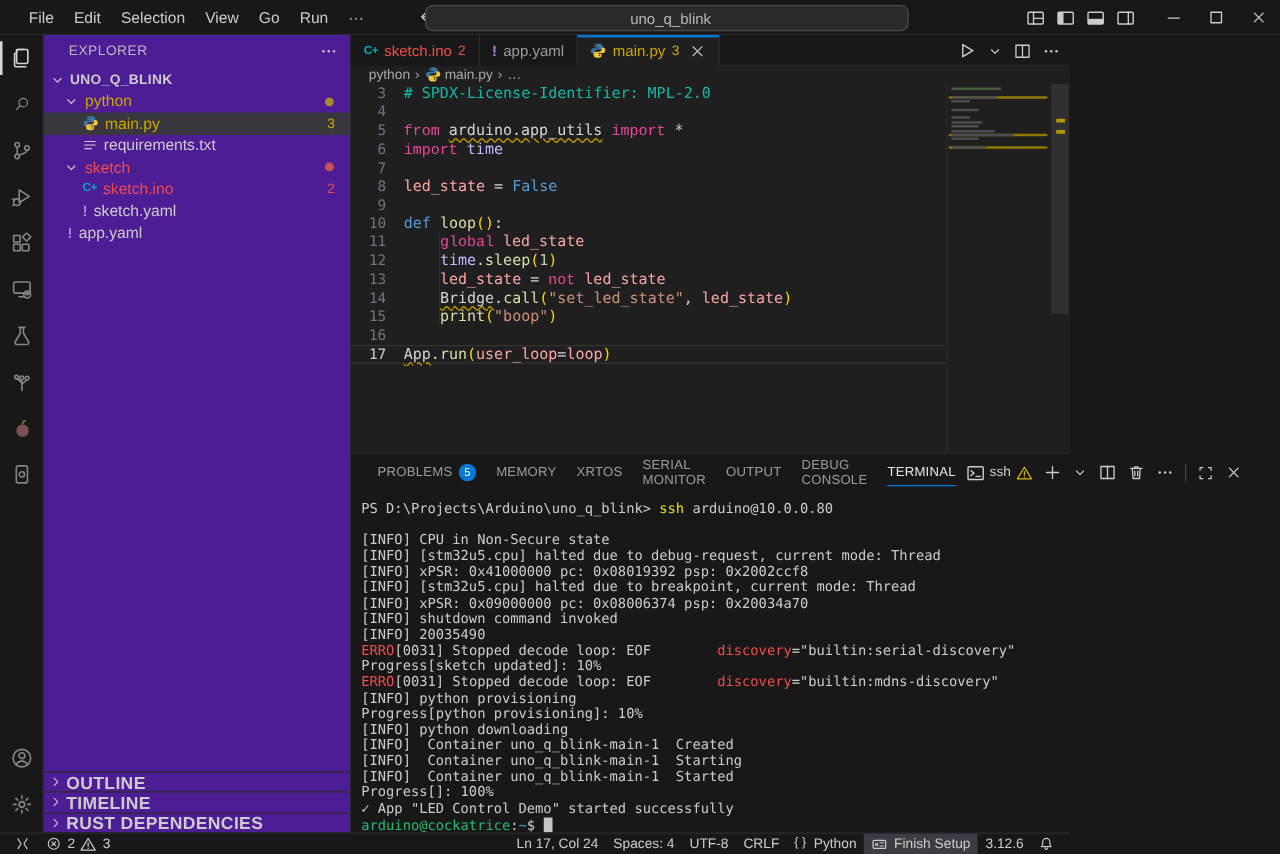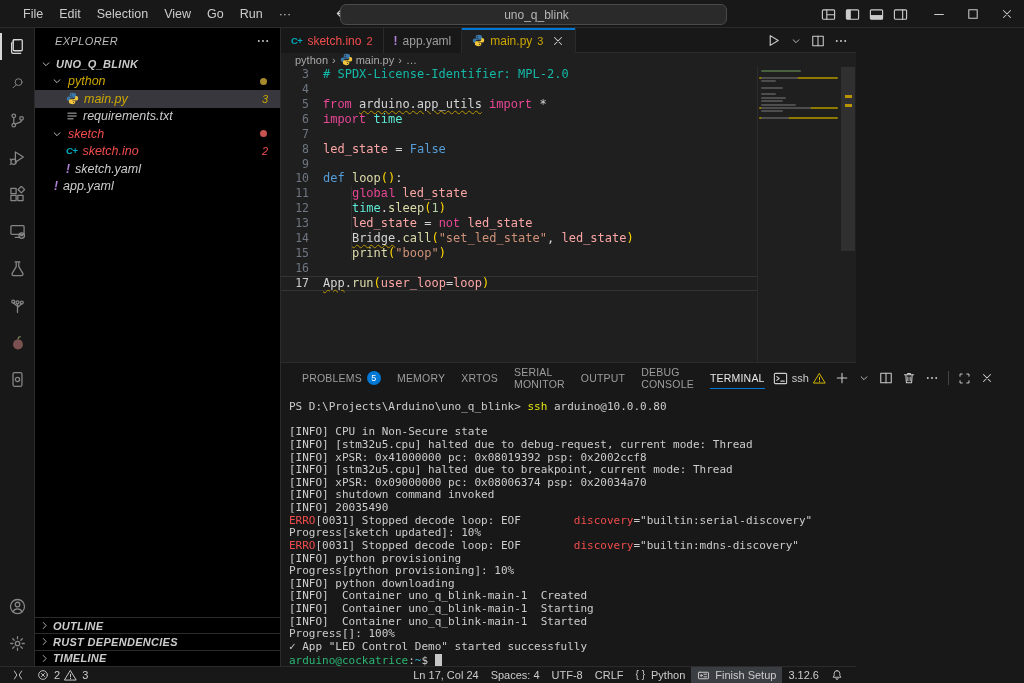--- a/index.html
+++ b/index.html
@@ -25,37 +25,37 @@
   
   .activitybar { position:absolute; left:0; top:28px; width:35px; bottom:17px; background:#181818;
     border-right:1px solid #2B2B2B; display:flex; flex-direction:column; }
   .ab-item { width:35px; height:37px; display:flex; align-items:center; justify-content:center;
     color:#868686; position:relative; }
   .ab-item.active { color:#D7D7D7; }
   .ab-item.active::before { content:""; position:absolute; left:0; top:5px; bottom:5px; width:2px; background:#D7D7D7; }
   .ab-bottom { margin-top:auto; margin-bottom:4px; }
 
   
-  .sidebar { position:absolute; left:35px; top:28px; width:246px; bottom:17px; background:#000000;
-    border-right:1px solid #2B2B2B;font-style:italic; }
+  .sidebar { position:absolute; left:35px; top:28px; width:246px; bottom:17px; background:#4c1d95;
+    border-right:1px solid #2B2B2B; }
   .sb-header { height:26px; display:flex; align-items:center; padding:0 10px 0 20px; }
   .sb-title { font-size:11px; color:#BBBBBB; letter-spacing:.4px; flex:1; }
   .tree { position:absolute; left:0; right:0; top:27px; }
   .trow { height:17.5px; display:flex; align-items:center; font-size:12.5px; color:#CCCCCC; position:relative; }
   .trow.selected { background:#37373D; }
   .trow .lbl { margin-left:5px; white-space:nowrap; }
   .trow .badge { position:absolute; right:12px; font-size:11px; }
   .dotbadge { width:7px; height:7px; border-radius:50%; position:absolute; right:13px; }
   .c-warning { color:#CCA700; }
   .c-error { color:#F14C4C; }
   .root-row .lbl { font-weight:bold; font-size:11px; letter-spacing:.3px; margin-left:4px; }
   .chev { color:#CCCCCC; display:inline-flex; }
   .sb-sections { position:absolute; left:0; right:0; bottom:0; }
   .sec-row { height:16.4px; border-top:1px solid #2B2B2B; display:flex; align-items:center;
-    padding-left:4px; font-size:11px; font-weight:bold; color:#CCCCCC; letter-spacing:.3px; gap:3px; }
+    padding-left:4px; font-size:14px; font-weight:bold; color:#CCCCCC; letter-spacing:.3px; gap:3px; }
 
   
   .editor-region { position:absolute; left:281px; right:0; top:28px; bottom:17px; background:#1F1F1F; }
   .tabbar { position:absolute; left:0; right:0; top:0; height:25px; background:#181818;
     border-bottom:1px solid #2B2B2B; display:flex; }
   .tab { height:25px; display:flex; align-items:center; gap:5px; padding:0 10px; font-size:12px;
     color:#9D9D9D; border-right:1px solid #2B2B2B; background:#181818; position:relative; }
   .tab.active { background:#1F1F1F; color:#CCCCCC; }
   .tab.active::before { content:""; position:absolute; left:0; right:0; top:0; height:1.5px; background:#0078D4; }
   .tab.active::after { content:""; position:absolute; left:0; right:0; bottom:-1px; height:1px; background:#1F1F1F; }
@@ -68,21 +68,21 @@
   
   .code-wrap { position:absolute; left:0; right:0; top:38px; height:296px; background:#1F1F1F; overflow:hidden; }
   .code-lines { position:absolute; left:0; top:1px; right:99px; }
   .crow { height:14.93px; line-height:14.93px; display:flex; font-family:"DejaVu Sans Mono", monospace; font-size:12px; }
   .crow.cur { box-shadow:inset 0 1px 0 #333333, inset 0 -1px 0 #333333; }
   .ln { width:28px; text-align:right; color:#6E7681; flex:none; margin-right:14px; font-size:11.5px; }
   .crow.cur .ln { color:#CCCCCC; }
   .ctext { white-space:pre; }
   .tk-pl { color:#D4D4D4; } .tk-cm { color:#14b8a6; } .tk-kw { color:#ec4899;font-family:Liberation Mono, monospace; }
   .tk-kw2 { color:#569CD6; } .tk-fn { color:#DCDCAA; } .tk-var { color:#fca5a5; }
-  .tk-str { color:#CE9178; } .tk-num { color:#B5CEA8; } .tk-cls { color:#5eead4; } .tk-br { color:#FFD700; }
+  .tk-str { color:#CE9178; } .tk-num { color:#B5CEA8; } .tk-cls { color:#c4b5fd; } .tk-br { color:#FFD700; }
   .sq { text-decoration:underline; text-decoration-style:wavy; text-decoration-color:#B89500; text-decoration-thickness:1px; text-underline-offset:2px; }
   .ruler { position:absolute; top:0; bottom:0; width:1px; background:#333333; }
   .indent-guide { position:absolute; width:1px; background:#2E2E2E; }
   .minimap { position:absolute; right:16px; top:0; bottom:0; width:83px; background:#1F1F1F; border-left:1px solid #2B2B2B; }
   .mm-bar { position:absolute; height:2px; border-radius:1px; }
   .scrollbar { position:absolute; right:0; top:0; bottom:0; width:16px; }
   .sb-slider { position:absolute; left:1px; right:1px; top:1px; height:184px; background:rgba(130,130,130,0.18); }
   .ov-tick { position:absolute; right:4px; width:7px; height:3px; background:#B89500; }
 
   
@@ -397,29 +397,29 @@
             </svg>
           </span>
           <span>OUTLINE</span>
         </div>
         <div class="sec-row">
           <span class="ico">
             <svg width="11" height="11" viewBox="0 0 16 16" fill="none" stroke="currentColor" stroke-width="1.2" stroke-linecap="round" stroke-linejoin="round">
               <path d="M6.2 3.6 10.4 8l-4.2 4.4"></path>
             </svg>
           </span>
-          <span>RUST DEPENDENCIES</span>
+          <span>TIMELINE</span>
         </div>
         <div class="sec-row">
           <span class="ico">
             <svg width="11" height="11" viewBox="0 0 16 16" fill="none" stroke="currentColor" stroke-width="1.2" stroke-linecap="round" stroke-linejoin="round">
               <path d="M6.2 3.6 10.4 8l-4.2 4.4"></path>
             </svg>
           </span>
-          <span>TIMELINE</span>
+          <span>RUST DEPENDENCIES</span>
         </div>
       </div>
   </div>
 
   <div class="editor-region">
     <div class="tabbar" id="tabbar">
         <div class="tab">
           <span class="ico">
             <span style="color:#00ACC1;font-weight:bold;font-size:9.5px;letter-spacing:-0.5px;">C+</span>
           </span>

